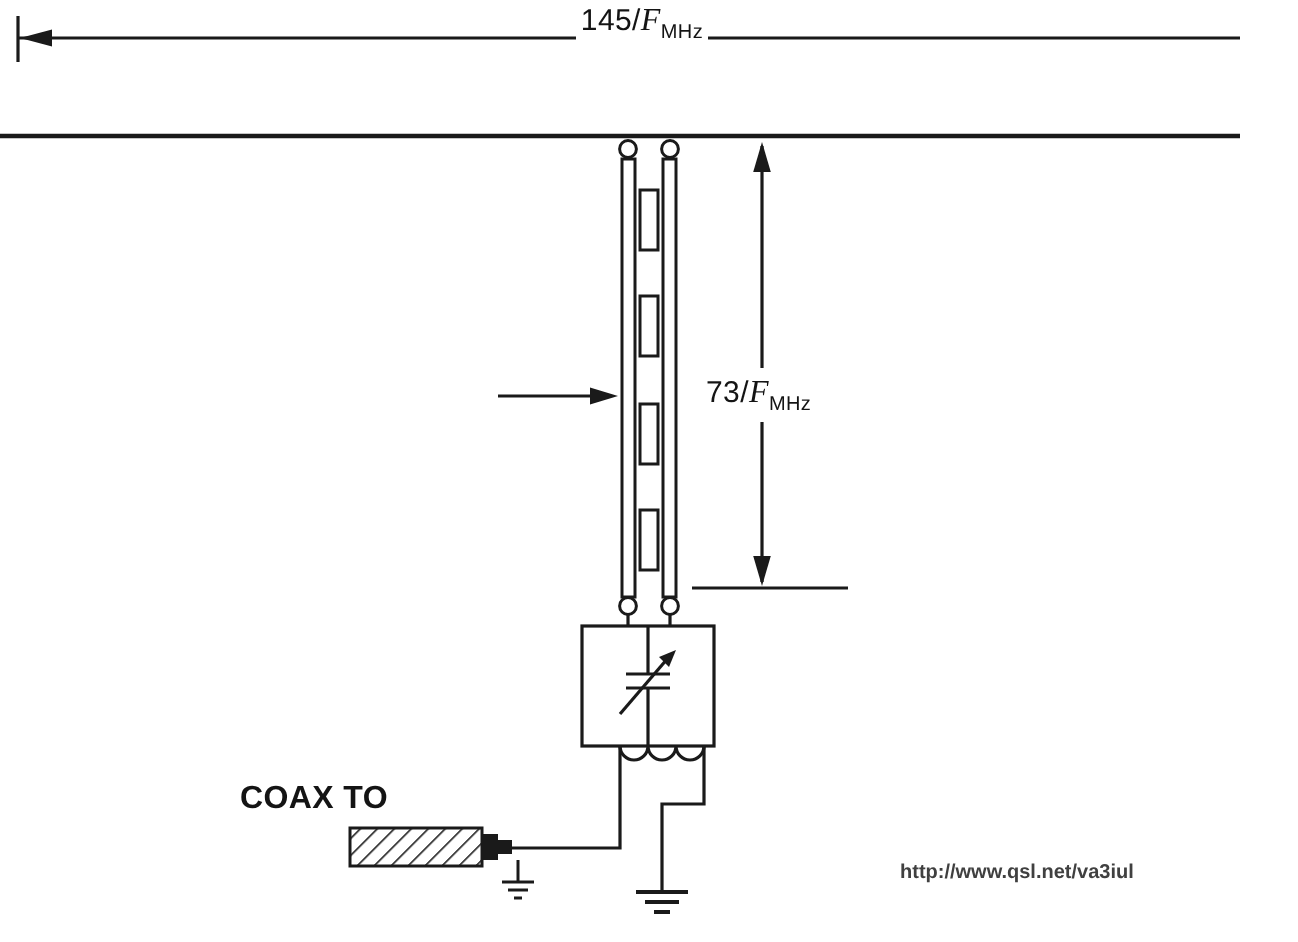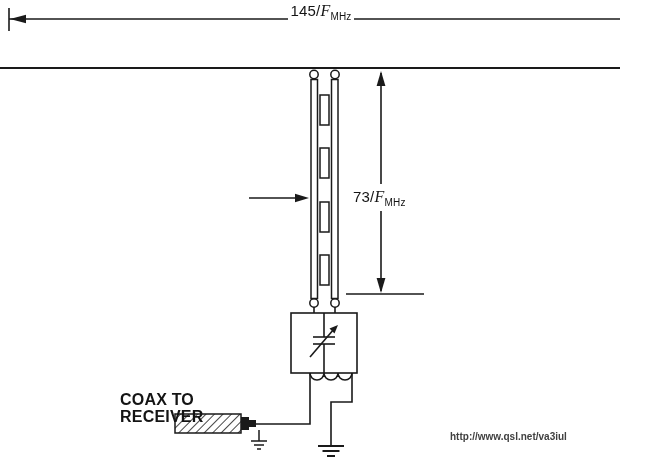--- a/index.html
+++ b/index.html
@@ -130,18 +130,17 @@
 
   <div class="lbl dim-lbl stub-dim-lbl">
     <span>73/</span><span class="fvar">F</span><sub>MHz</sub>
   </div>
 
   <div class="lbl block-lbl matching-lbl">
   </div>
 
   <div class="lbl block-lbl coax-lbl">
     <div>COAX TO</div>
-    <div>RECEIVER</div>
   </div>
 
   <div class="lbl url-lbl">http://www.qsl.net/va3iul</div>
 
 </div>
 
 </body></html>

